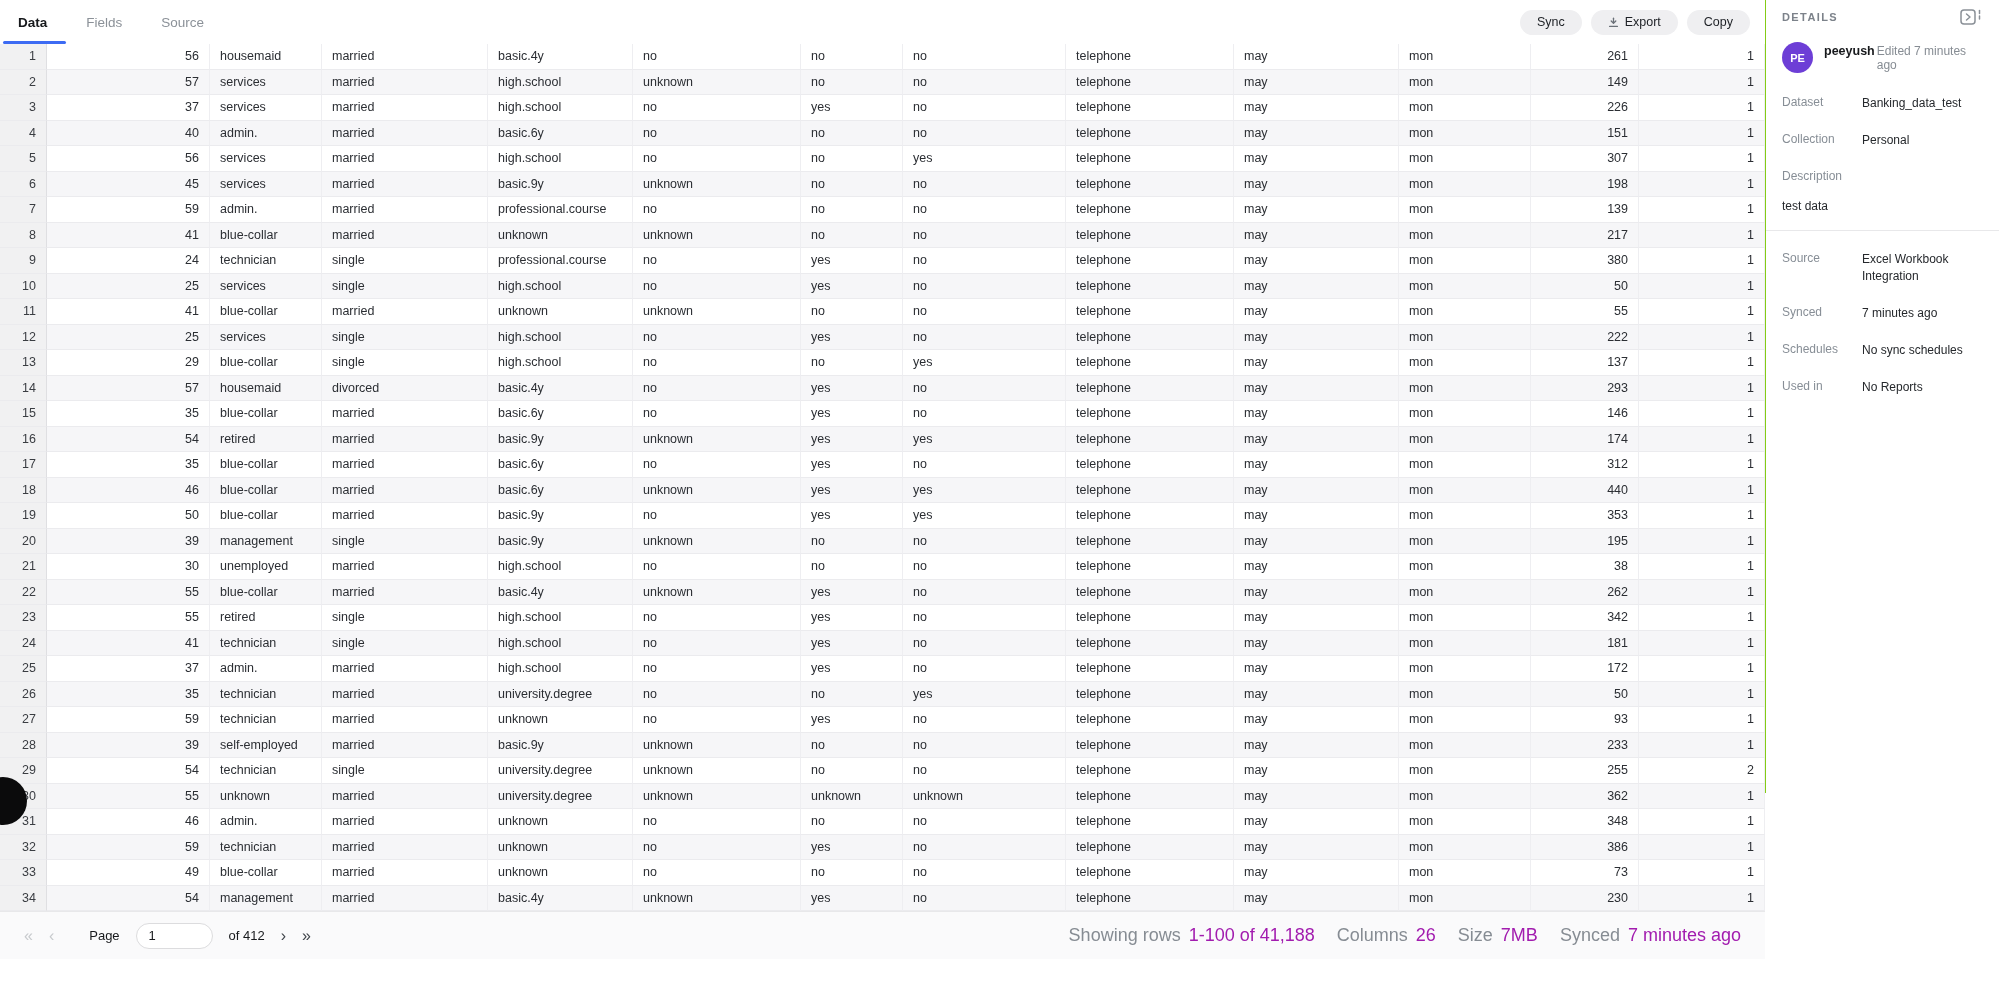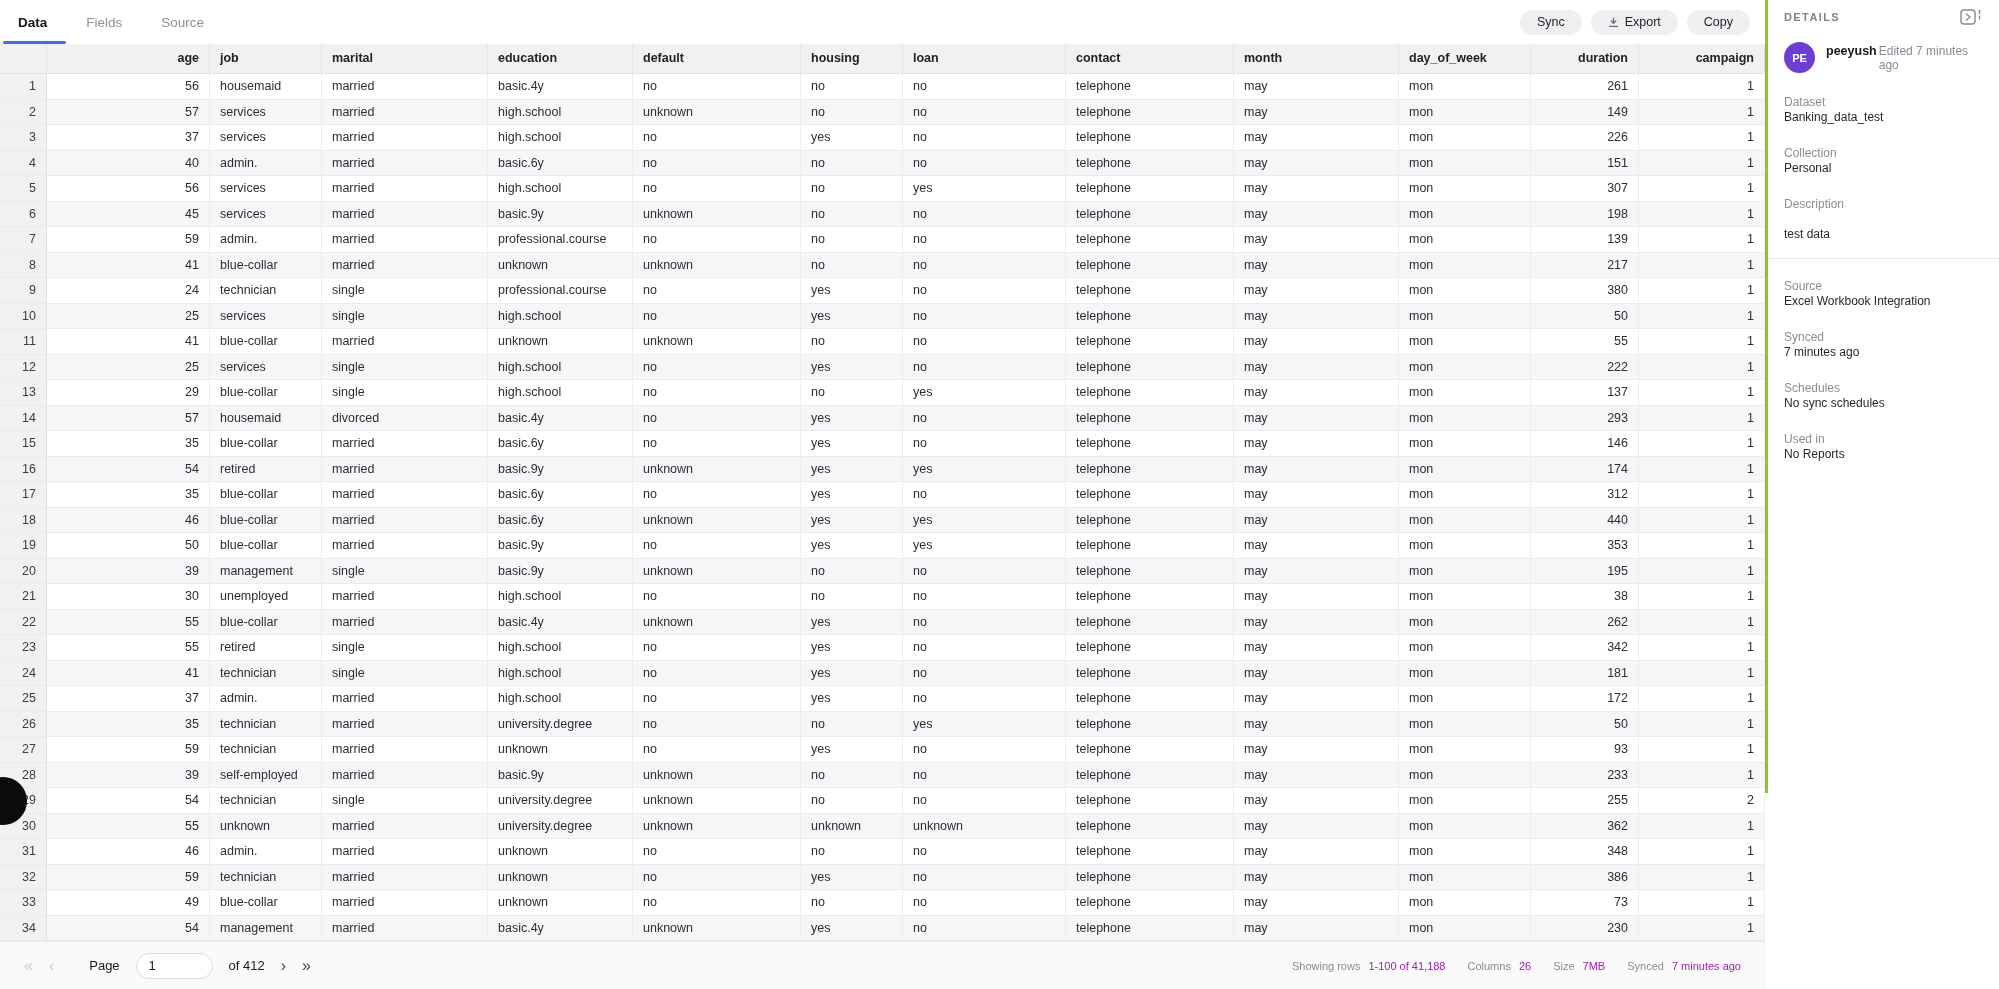--- a/index.html
+++ b/index.html
@@ -46,39 +46,39 @@
   .pager { display:flex; align-items:center; gap:16px; }
   .pg-arrow { font-size:16px; line-height:1; cursor:pointer; }
   .pg-arrow.disabled { color:#c7cacd; }
   .pg-arrow.enabled { color:#40454b; }
   .pg-label { font-size:13px; color:#17191c; margin-left:19px; }
   .page-input { width:77px; height:26px; border:1px solid #dcdcde; border-radius:13px;
       background:#fff; font-size:13px; color:#17191c; padding:0 12px; outline:none;
       font-family:inherit; }
   .of-label { font-size:13px; color:#17191c; }
   .stats { margin-left:auto; display:flex; gap:22px; align-items:center; }
-  .stat { display:flex; gap:8px; font-size:11px; align-items:center; }
+  .stat { display:flex; gap:8px; font-size:18px; align-items:center; }
   .stat .s-label { color:#868c93; }
   .stat .s-value { color:#a21caf; }
 
   
-  .panel { flex:1; border-left:3px solid #84cc16; background:#fff; padding:0 16px;
+  .panel { flex:1; border-left:1px solid #84cc16; background:#fff; padding:0 16px;
       display:flex; flex-direction:column; }
   .panel-head { height:30px; display:flex; align-items:center; justify-content:space-between;
       margin-top:2px; }
   .panel-title { font-size:11px; font-weight:700; letter-spacing:1.4px; color:#7c828a; }
   .panel-collapse { cursor:pointer; display:flex; align-items:center; }
   .user-row { display:flex; align-items:center; margin-top:10px; margin-bottom:22px; }
   .avatar { width:31px; height:31px; border-radius:50%; background:var(--avatar,#6d3ed6);
       color:#fff; font-size:11px; font-weight:700; display:flex; align-items:center;
       justify-content:center; flex:none; }
   .user-meta { margin-left:11px; display:flex; flex-direction:row; gap:2px; }
   .user-name { font-size:12.5px; font-weight:700; color:#17191c; }
   .user-edited { font-size:12px; color:#868c93; }
-  .detail-row { display:flex; margin-bottom:20px; font-size:12px;flex-direction:column; }
+  .detail-row { display:flex; margin-bottom:20px; font-size:12px; }
   .detail-row.stacked { flex-direction:column; gap:15px; margin-bottom:16px; }
   .detail-label { width:80px; flex:none; color:#878e96; }
   .detail-value { color:#25282c; line-height:1.4; }
   .panel-divider { height:1px; background:#e8e8ea; margin:0 -16px 20px -16px; }
 
   
   .corner-dot { position:absolute; left:-21px; bottom:-32px; width:48px; height:48px;
       border-radius:50%; background:#0b0b0c; z-index:5; }
 </style>
 </head>
@@ -107,35 +107,20 @@
             </svg>
           </span>
           <span>Export</span>
         </button>
         <button class="pill-btn">
           <span>Copy</span>
         </button>
       </div>
     </div>
 
-    <div class="thead grid-row">
-        <div class="th num"></div>
-        <div class="th num">age</div>
-        <div class="th">job</div>
-        <div class="th">marital</div>
-        <div class="th">education</div>
-        <div class="th">default</div>
-        <div class="th">housing</div>
-        <div class="th">loan</div>
-        <div class="th">contact</div>
-        <div class="th">month</div>
-        <div class="th">day_of_week</div>
-        <div class="th num">duration</div>
-        <div class="th num">campaign</div>
-      </div>
     <div class="tbody">
         <div class="trow grid-row">
           <div class="td num rownum">1</div>
           <div class="td num">56</div>
           <div class="td">housemaid</div>
           <div class="td">married</div>
           <div class="td">basic.4y</div>
           <div class="td">no</div>
           <div class="td">no</div>
           <div class="td">no</div>

